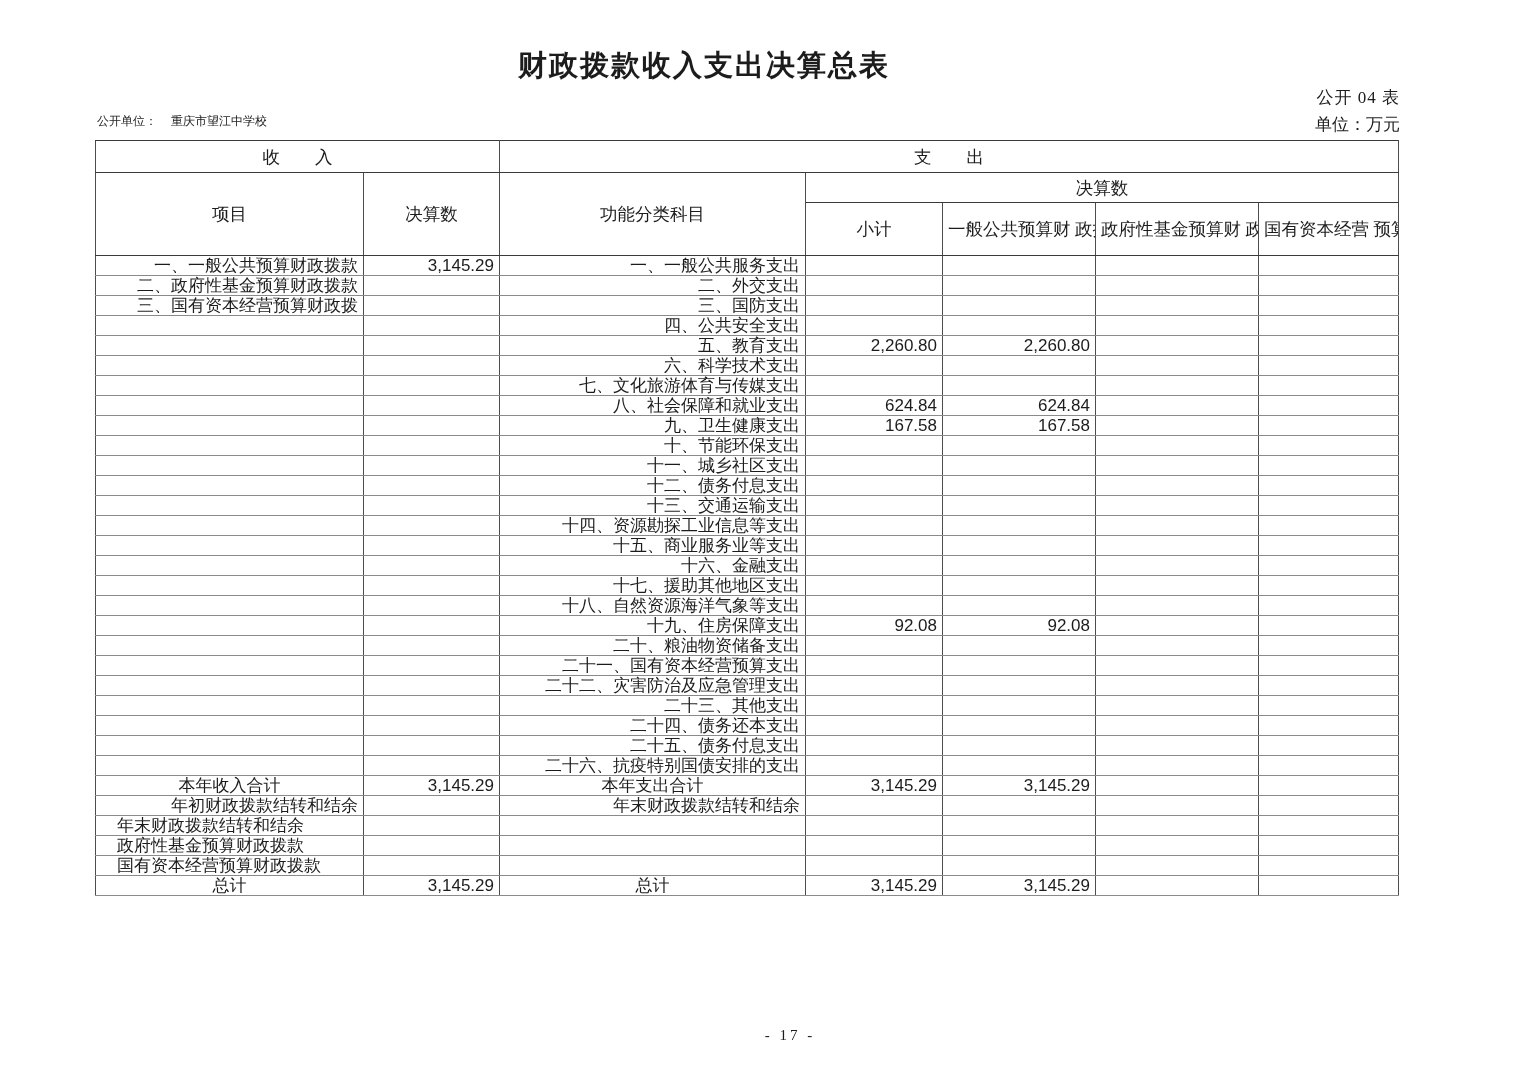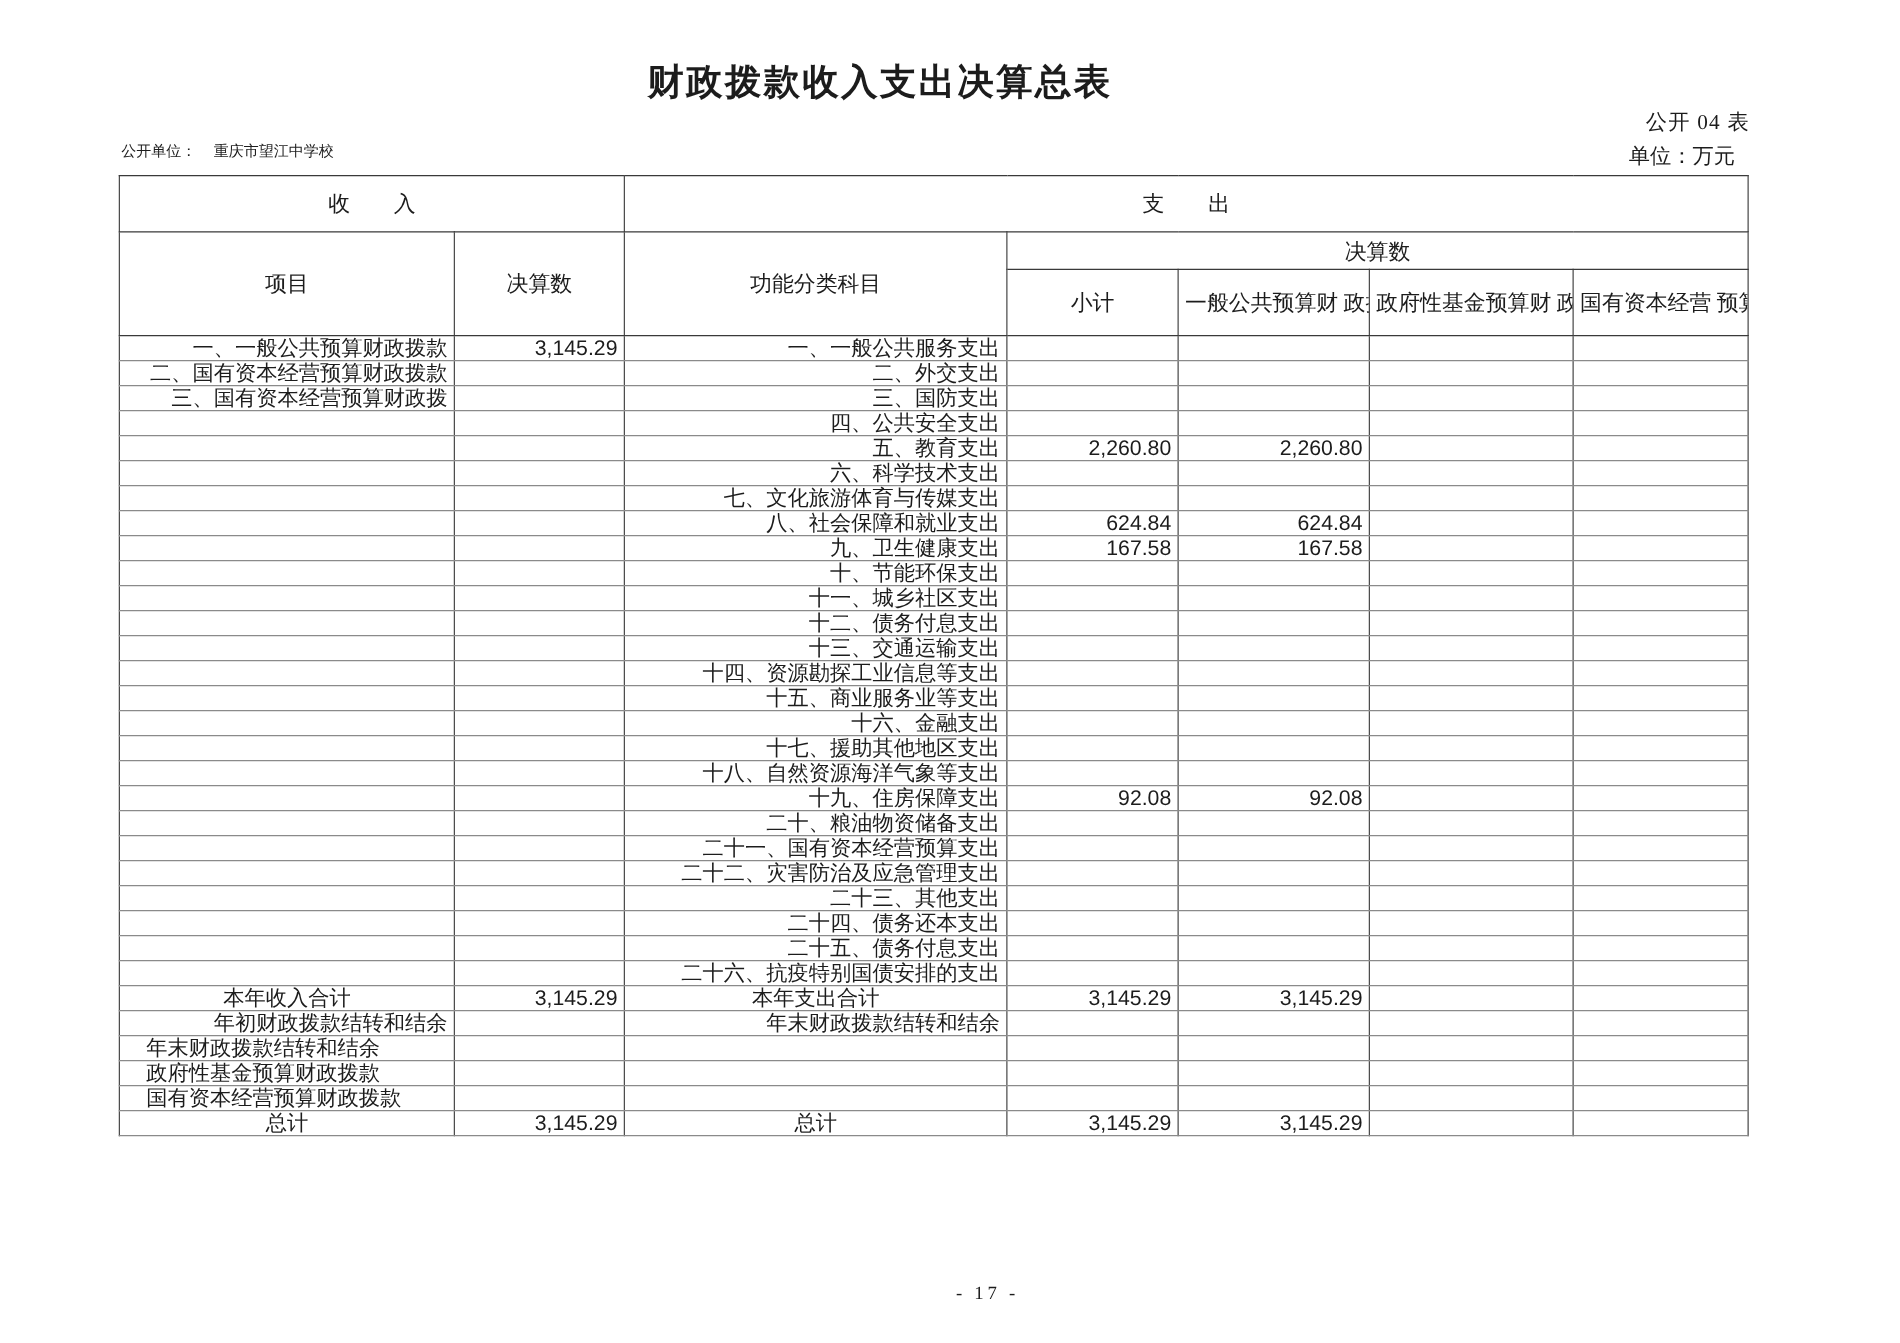--- a/index.html
+++ b/index.html
@@ -15,21 +15,21 @@
   }
   .form-code {
     position:absolute; top:86px; right:120px;
     font-size:17px; letter-spacing:1px;
   }
   .meta-left {
     position:absolute; top:113px; left:97px; font-size:12px;
   }
   .meta-left .unit-name { margin-left:14px; }
   .meta-right {
-    position:absolute; top:113px; right:132px; font-size:17px;
+    position:absolute; top:113px; right:120px; font-size:17px;
   }
   table.bt {
     position:absolute; left:95px; top:140px; width:1303px;
     border-collapse:collapse; table-layout:fixed;
     border:1.5px solid #3a3a3a;
   }
   table.bt th, table.bt td {
     border-left:1px solid #4d4d4d;
     border-right:1px solid #4d4d4d;
     border-top:1px solid #8a8a8a;
@@ -37,21 +37,21 @@
     padding:0 5px;
     overflow:hidden;
     white-space:nowrap;
   }
   table.bt thead th {
     font-weight:normal; text-align:center; vertical-align:middle;
     font-size:17.5px;
     border-top:1px solid #3a3a3a;
     border-bottom:1px solid #3a3a3a;
   }
-  tr.hrow-1 { height:45px; }
+  tr.hrow-1 { height:32px; }
   tr.hrow-1 th { font-size:18px; }
   tr.hrow-2 { height:30px; }
   tr.hrow-3 { height:53px; }
   th.wrap { white-space:pre-line; line-height:21px; }
   table.bt tbody tr { height:19.6px; }
   table.bt tbody td {
     font-size:17px; line-height:19px; vertical-align:middle;
   }
   td.txt.left   { text-align:right; }
   td.txt.center { text-align:center; }
@@ -117,21 +117,21 @@
       <tr>
         <td class="txt left">一、一般公共预算财政拨款</td>
         <td class="num">3,145.29</td>
         <td class="txt left">一、一般公共服务支出</td>
         <td class="num"></td>
         <td class="num"></td>
         <td class="num"></td>
         <td class="num"></td>
       </tr>
       <tr>
-        <td class="txt left">二、国有资本经营预算财政拨款</td>
+        <td class="txt left">二、政府性基金预算财政拨款</td>
         <td class="num"></td>
         <td class="txt left">二、外交支出</td>
         <td class="num"></td>
         <td class="num"></td>
         <td class="num"></td>
         <td class="num"></td>
       </tr>
       <tr>
         <td class="txt left">三、国有资本经营预算财政拨</td>
         <td class="num"></td>

